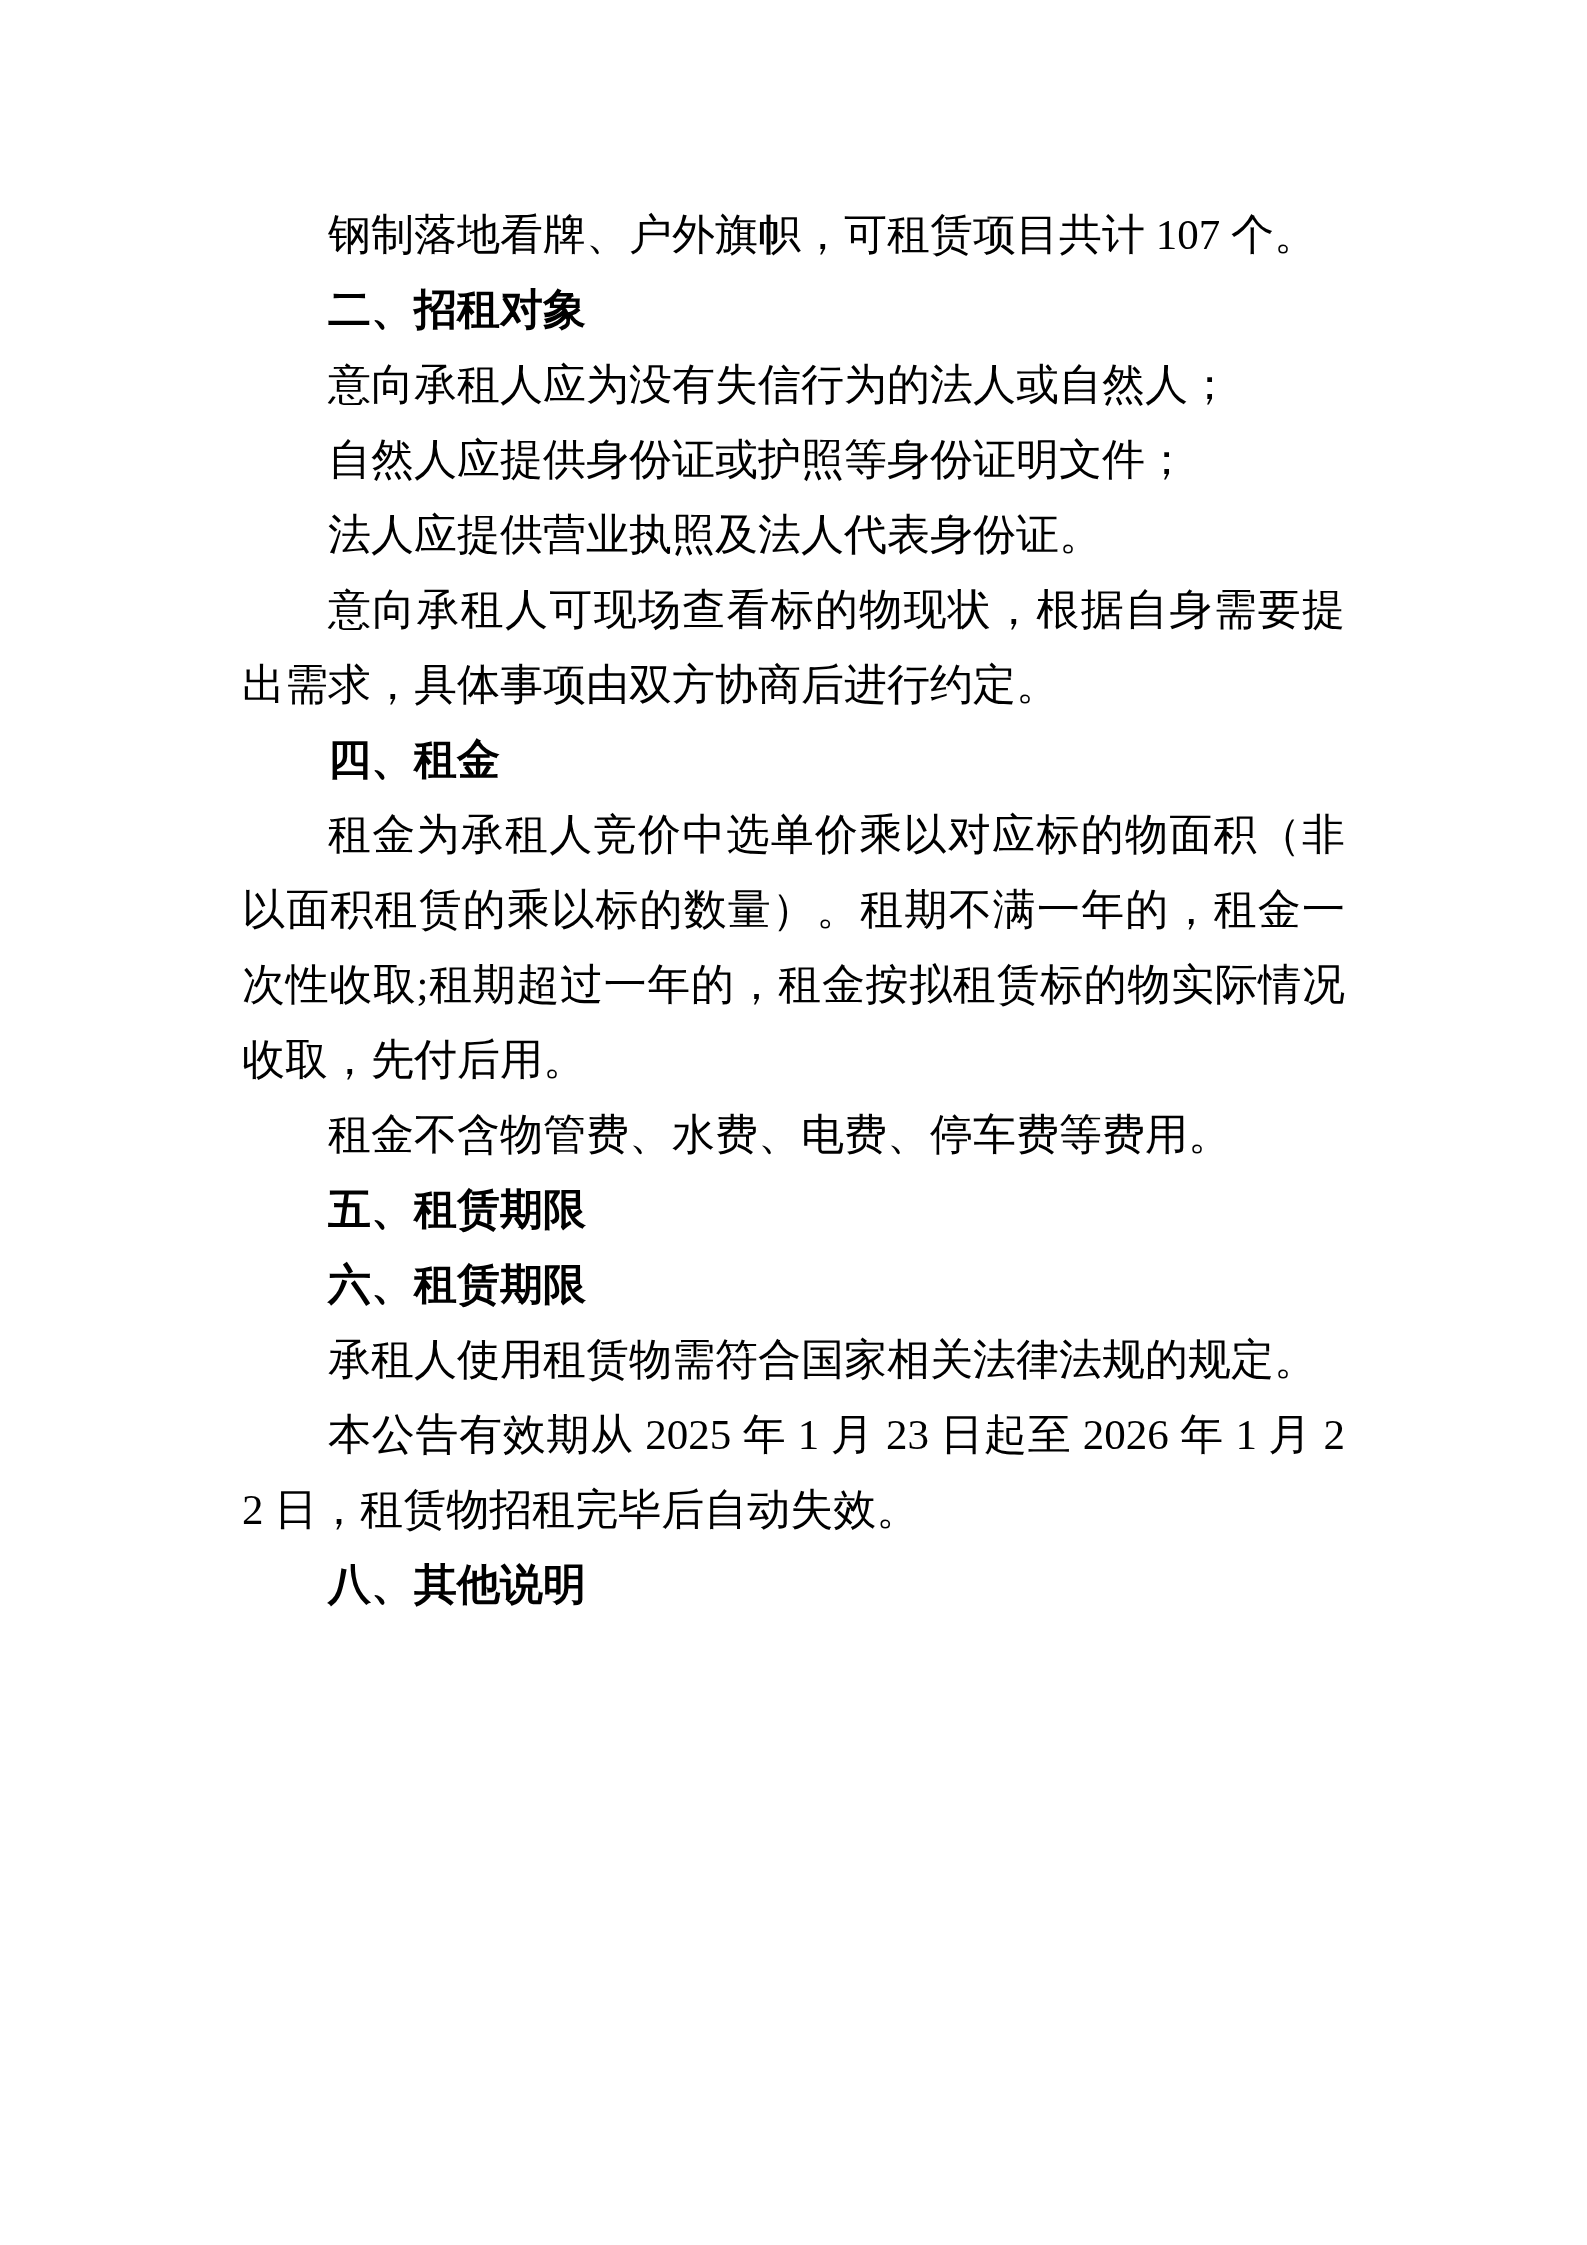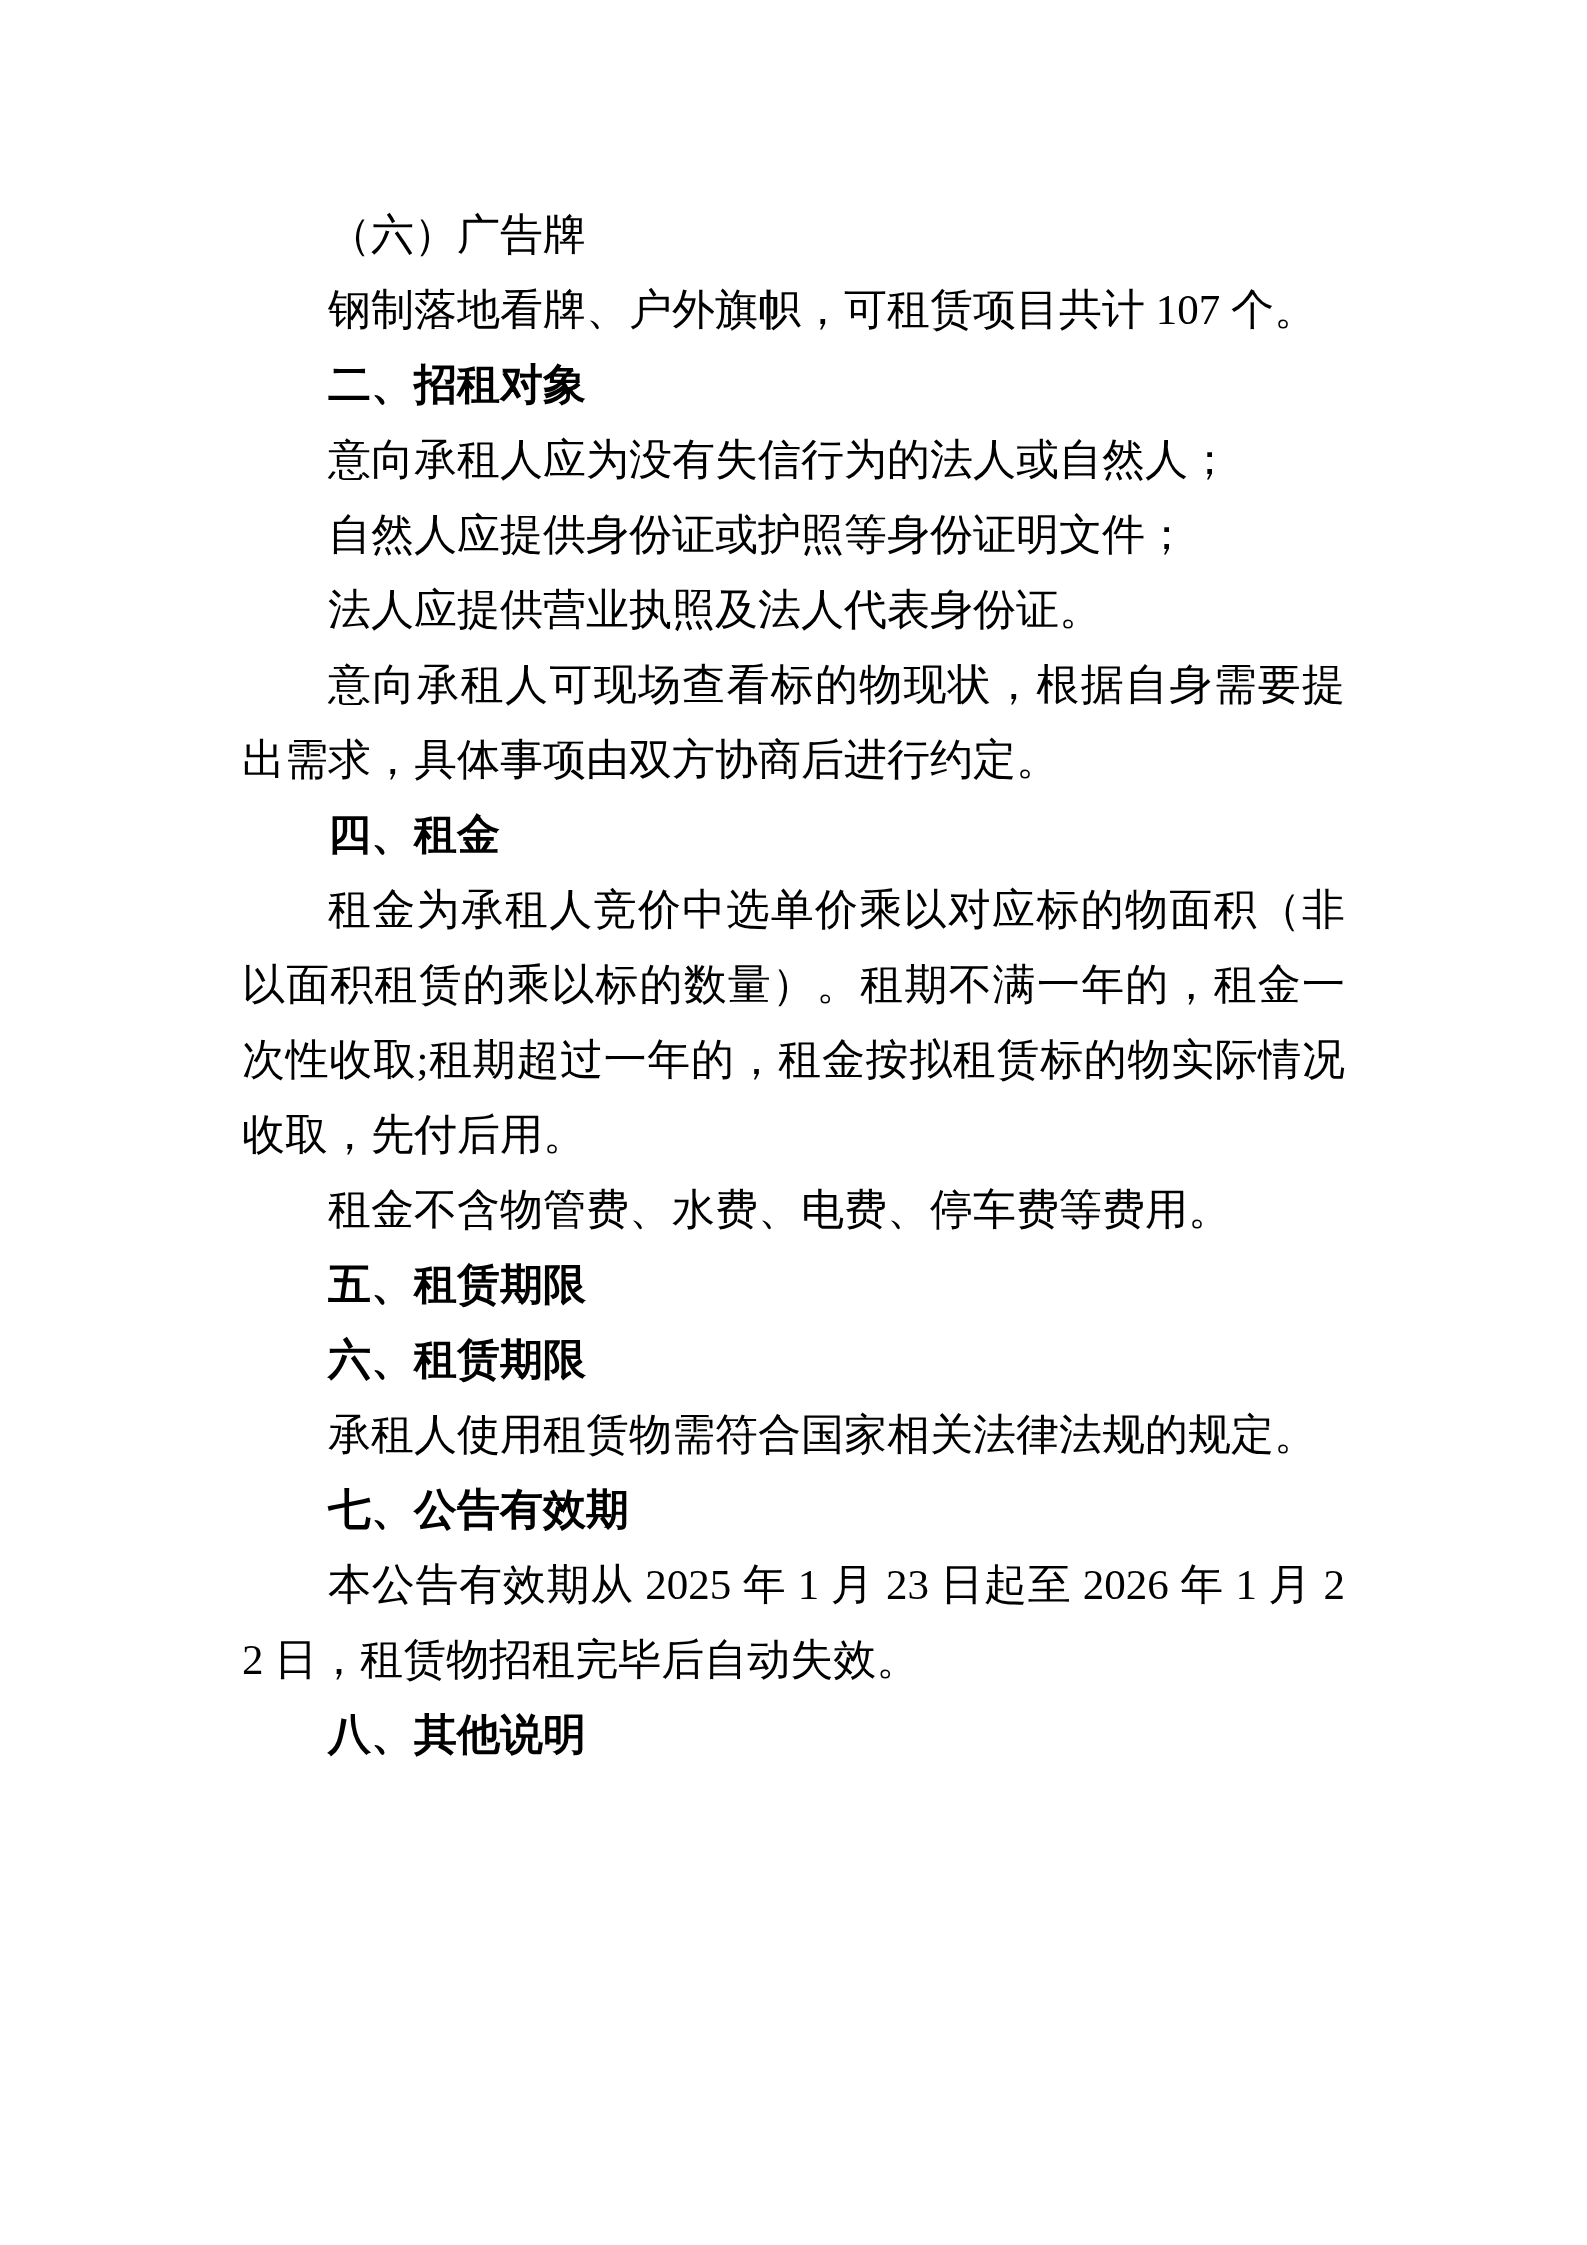--- a/index.html
+++ b/index.html
@@ -35,30 +35,28 @@
     font-family: Liberation Sans, sans-serif;
     font-weight: 700;
     text-align: left;
   }
 </style>
 </head>
 <body>
 
 <div class="page">
   <div class="content">
-    <p class="para">（六）广告牌</p>
     <p class="para">钢制落地看牌、户外旗帜，可租赁项目共计 107 个。</p>
     <p class="para heading">二、招租对象</p>
     <p class="para">意向承租人应为没有失信行为的法人或自然人；</p>
     <p class="para">自然人应提供身份证或护照等身份证明文件；</p>
     <p class="para">法人应提供营业执照及法人代表身份证。</p>
     <p class="para">意向承租人可现场查看标的物现状，根据自身需要提出需求，具体事项由双方协商后进行约定。</p>
     <p class="para heading">四、租金</p>
     <p class="para">租金为承租人竞价中选单价乘以对应标的物面积（非以面积租赁的乘以标的数量）。租期不满一年的，租金一次性收取;租期超过一年的，租金按拟租赁标的物实际情况收取，先付后用。</p>
     <p class="para">租金不含物管费、水费、电费、停车费等费用。</p>
     <p class="para heading">五、租赁期限</p>
     <p class="para heading">六、租赁期限</p>
     <p class="para">承租人使用租赁物需符合国家相关法律法规的规定。</p>
-    <p class="para heading">七、公告有效期</p>
     <p class="para">本公告有效期从 2025 年 1 月 23 日起至 2026 年 1 月 22 日，租赁物招租完毕后自动失效。</p>
     <p class="para heading">八、其他说明</p>
   </div>
 </div>
 
 </body></html>

